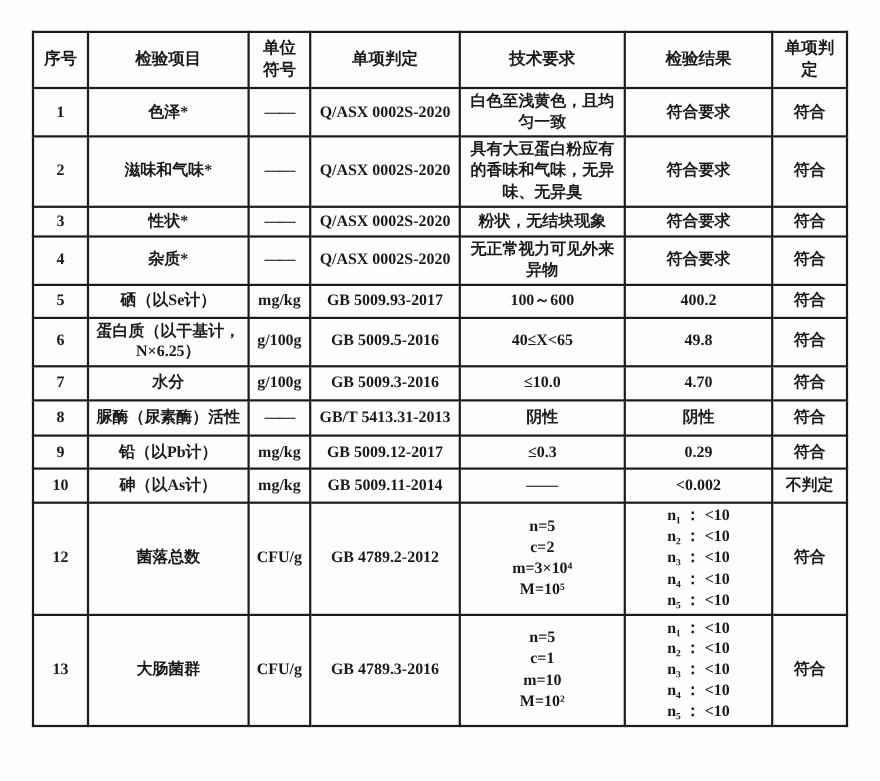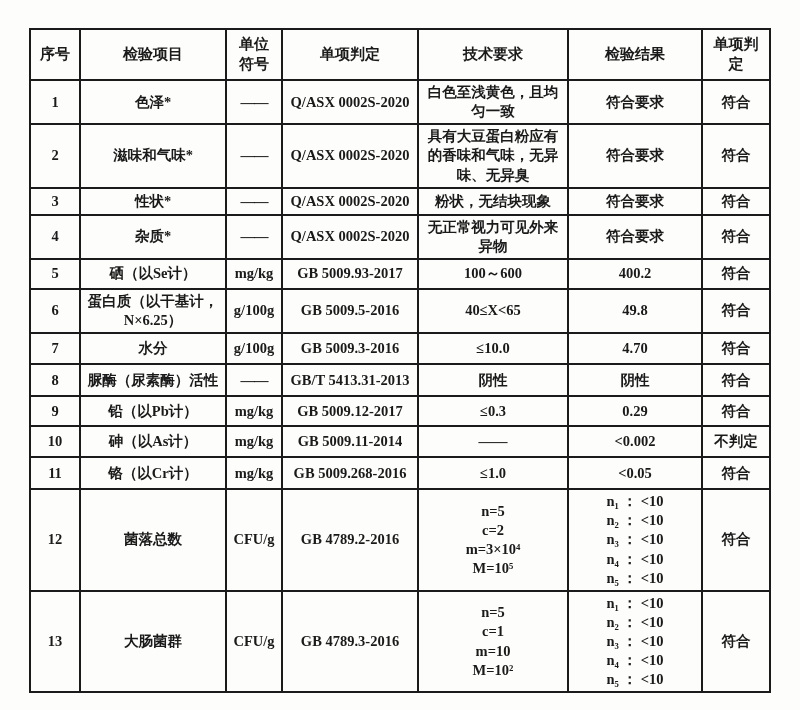--- a/index.html
+++ b/index.html
@@ -188,35 +188,26 @@
     <tr>
       <td class="c-no">10</td>
       <td class="c-item">砷（以As计）</td>
       <td class="c-unit latin">mg/kg</td>
       <td class="c-basis">GB 5009.11-2014</td>
       <td class="c-req">——</td>
       <td class="c-result">&lt;0.002</td>
       <td class="c-judg">不判定</td>
     </tr>
 
-    <tr>
-      <td class="c-no">11</td>
-      <td class="c-item">铬（以Cr计）</td>
-      <td class="c-unit latin">mg/kg</td>
-      <td class="c-basis">GB 5009.268-2016</td>
-      <td class="c-req">≤1.0</td>
-      <td class="c-result">&lt;0.05</td>
-      <td class="c-judg">符合</td>
-    </tr>
 
     <tr>
       <td class="c-no">12</td>
       <td class="c-item">菌落总数</td>
       <td class="c-unit latin">CFU/g</td>
-      <td class="c-basis">GB 4789.2-2016</td>
+      <td class="c-basis">GB 4789.2-2012</td>
       <td class="c-req">n=5
 c=2
 m=3×10⁴
 M=10⁵</td>
       <td class="c-result">n₁ ： &lt;10
 n₂ ： &lt;10
 n₃ ： &lt;10
 n₄ ： &lt;10
 n₅ ： &lt;10</td>
       <td class="c-judg">符合</td>

